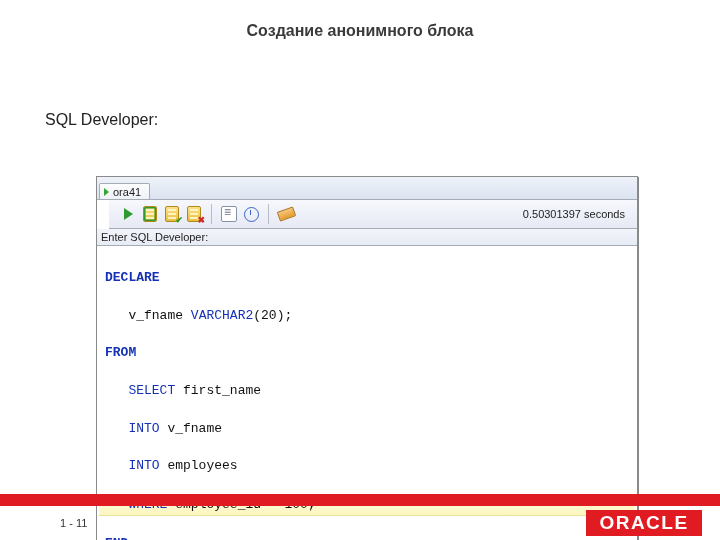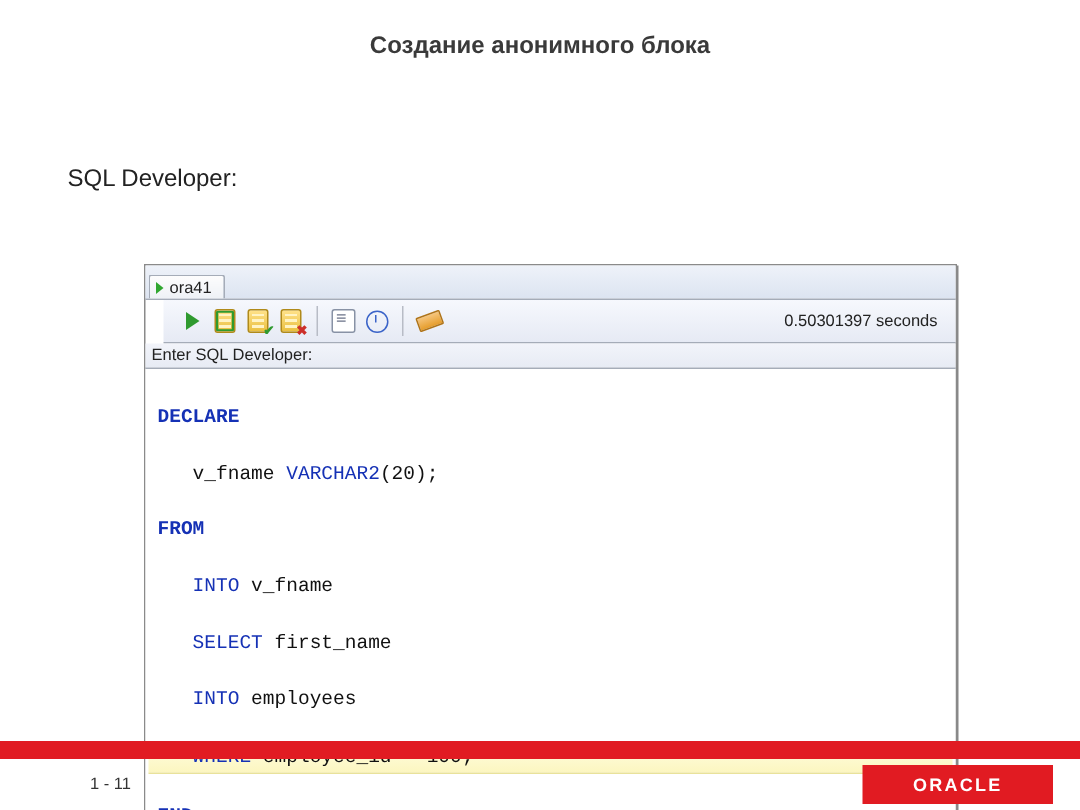--- a/index.html
+++ b/index.html
@@ -189,27 +189,27 @@
     align-items: center;
     justify-content: space-between;
     padding: 0 18px 0 44px;
     margin-left: 16px;
   }
   .page-num { font-size: 11px; color: #333; }
   .oracle-logo {
     display: flex;
     align-items: center;
     justify-content: center;
-    width: 127px;
+    width: 116px;
     height: 26px;
     background: #e11b22;
     color: #fff;
     font-family: Arial, Helvetica, sans-serif;
     font-weight: bold;
-    font-size: 12px;
+    font-size: 19px;
     letter-spacing: 1.5px;
   }
 </style>
 </head>
 <body>
 
 <div class="slide-title">Создание анонимного блока</div>
 
 <div class="body-text">
   <div>SQL Developer:</div>
@@ -255,22 +255,22 @@
     <div class="timer">0.50301397 seconds</div>
   </div>
 
   <div class="prompt-bar">Enter SQL Developer:</div>
 
   <div class="editor">
     <div class="code">
 <span class="line"><span class="kw">DECLARE</span></span>
 <span class="line"><span>   v_fname </span><span class="kw2">VARCHAR2</span><span>(20);</span></span>
 <span class="line"><span class="kw">FROM</span></span>
+<span class="line"><span class="kw2">   SELECT</span><span> first_name</span></span>
 <span class="line"><span class="kw2">   INTO</span><span> v_fname</span></span>
-<span class="line"><span class="kw2">   SELECT</span><span> first_name</span></span>
 <span class="line"><span class="kw2">   INTO</span><span> employees</span></span>
 <span class="line hl"><span class="kw2">   WHERE</span><span> employee_id = 100;</span></span>
 <span class="line"><span class="kw">END</span><span class="gray">;</span></span>
     </div>
   </div>
 </div>
 
 <div class="red-bar"></div>
 <div class="footer">
   <span class="page-num">1 - 11</span>

